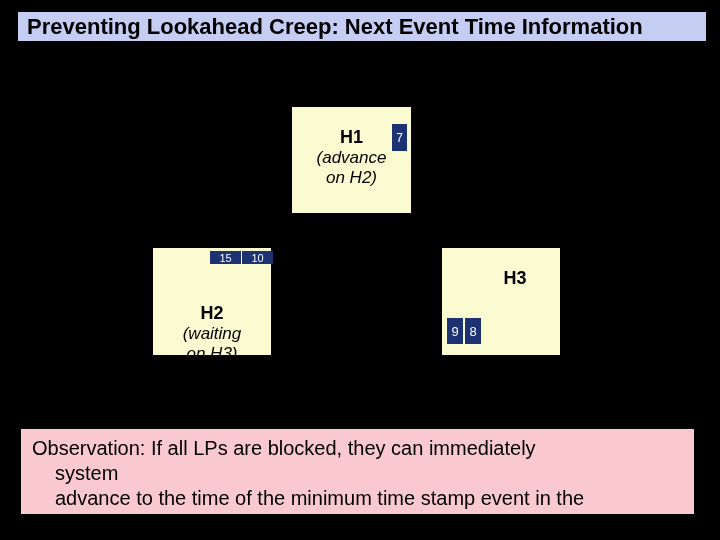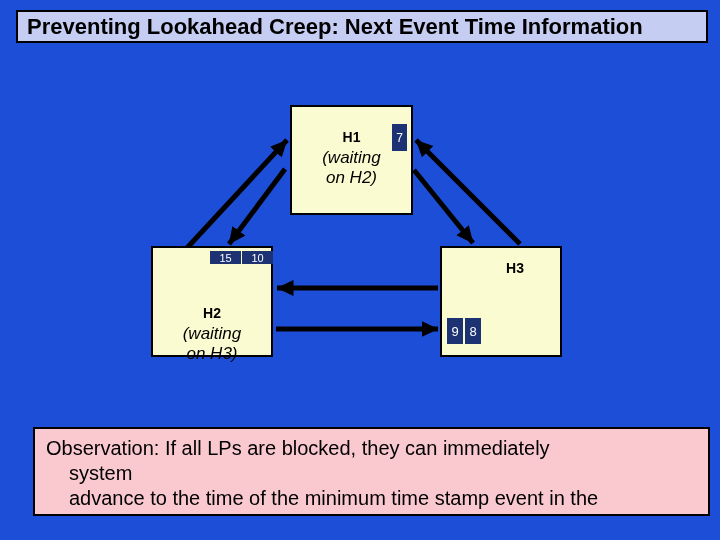--- a/index.html
+++ b/index.html
@@ -1,19 +1,19 @@
 <!DOCTYPE html>
 <html><head>
 <meta charset="utf-8">
 <style>
   html, body { margin: 0; padding: 0; background: #ffffff; }
   .slide {
     position: relative;
     width: 720px; height: 540px;
-    background: #1d4ed8;
+    background: #000000;
     font-family: "Liberation Sans", sans-serif;
     color: #000;
     overflow: hidden;
   }
   .title-bar {
     position: absolute;
     left: 16px; top: 10px;
     width: 692px; height: 33px;
     box-sizing: border-box;
     background: #c6cdf2;
@@ -34,22 +34,22 @@
     background: #fbfbd1;
     border: 2px solid #000;
     text-align: center;
   }
   .node-h1 { left: 290px; top: 105px; width: 123px; height: 110px; }
   .node-h2 { left: 151px; top: 246px; width: 122px; height: 111px; }
   .node-h3 { left: 440px; top: 246px; width: 122px; height: 111px; }
   .node-text { position: absolute; left: 0; right: 0; }
   .node-h1 .node-text { top: 19px; }
   .node-h2 .node-text { top: 26px; margin-top: 28px; }
-  .node-h3 .node-text { top: 9px; padding-left: 28px; }
-  .node-label { font-size: 14px; font-weight: bold; line-height: 22px; }
+  .node-h3 .node-text { top: 19px; padding-left: 28px; }
+  .node-label { font-size: 18px; font-weight: bold; line-height: 22px; }
   .node-status {
     font-size: 17px; font-style: italic; line-height: 20px;
     max-width: 80px; margin: 0 auto;
   }
   .badge {
     background: #1c3272; color: #ffffff;
     display: flex; align-items: center; justify-content: center;
     font-size: 12px;
   }
   .badge-h1 {
@@ -62,21 +62,21 @@
     display: flex; flex-direction: row; gap: 1px;
   }
   .badge-wide { width: 31px; height: 13px; font-size: 11px; }
   .badge-row {
     position: absolute; left: 5px; top: 70px;
     display: flex; gap: 2px;
   }
   .badge-tall { width: 16px; height: 26px; font-size: 13px; }
   .observation {
     position: absolute;
-    left: 33px; top: 427px;
+    left: 19px; top: 427px;
     width: 677px; height: 89px;
     box-sizing: border-box;
     background: #f9c9cf;
     border: 2px solid #000;
     padding: 7px 8px 0 11px;
     font-size: 20px; line-height: 25px;
   }
   .obs-indent { padding-left: 23px; }
 </style>
 </head>
@@ -96,21 +96,21 @@
     <line x1="285" y1="169" x2="229" y2="244" stroke="#000" stroke-width="5" marker-end="url(#ah)"></line>
     <line x1="520" y1="244" x2="416" y2="140" stroke="#000" stroke-width="5" marker-end="url(#ah)"></line>
     <line x1="414" y1="170" x2="473" y2="243" stroke="#000" stroke-width="5" marker-end="url(#ah)"></line>
     <line x1="438" y1="288" x2="277" y2="288" stroke="#000" stroke-width="5" marker-end="url(#ah)"></line>
     <line x1="276" y1="329" x2="438" y2="329" stroke="#000" stroke-width="5" marker-end="url(#ah)"></line>
   </svg>
 
   <div class="node node-h1">
     <div class="node-text">
       <div class="node-label">H1</div>
-      <div class="node-status">(waiting on H2)</div>
+      <div class="node-status">(advance on H2)</div>
     </div>
     <div class="badge badge-h1">7</div>
   </div>
 
   <div class="node node-h2">
     <div class="badge-stack">
       <div class="badge badge-wide">15</div>
       <div class="badge badge-wide">10</div>
     </div>
     <div class="node-text">

